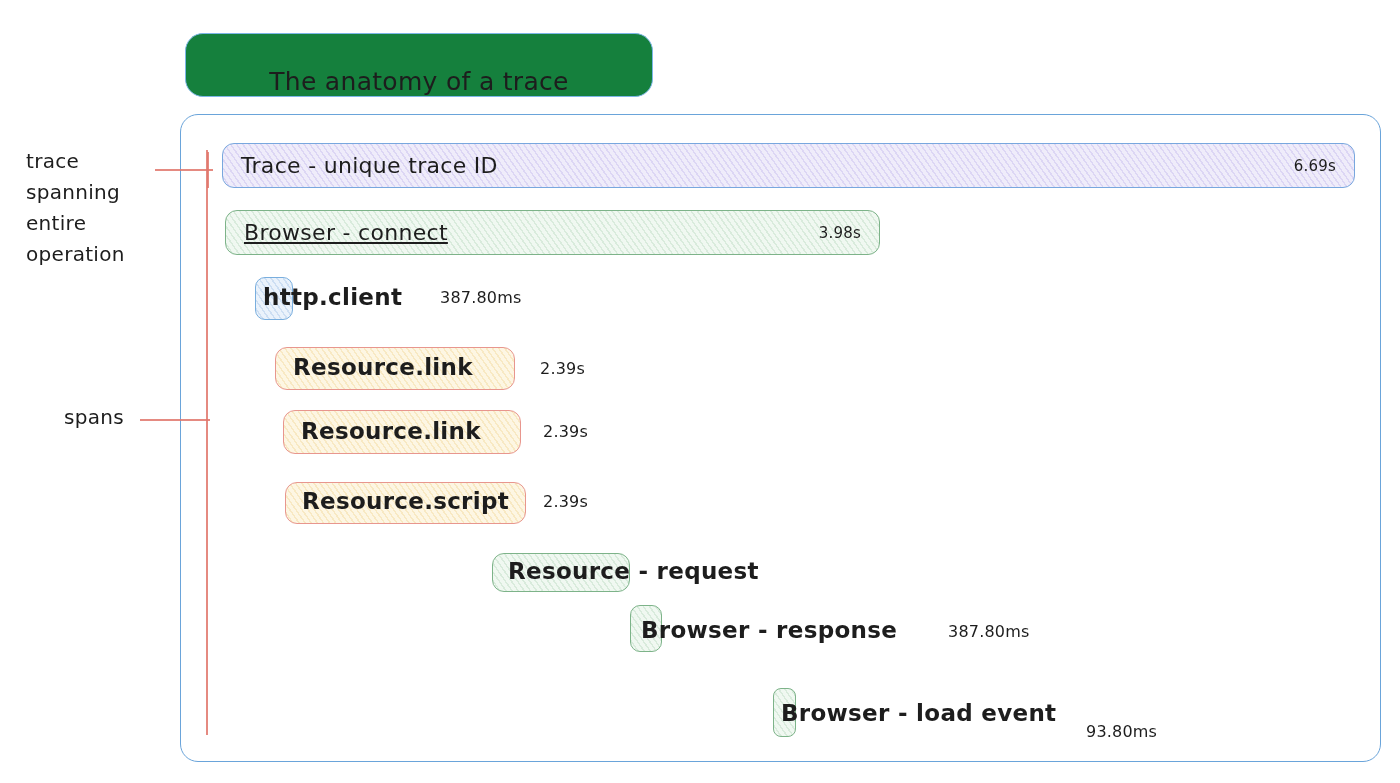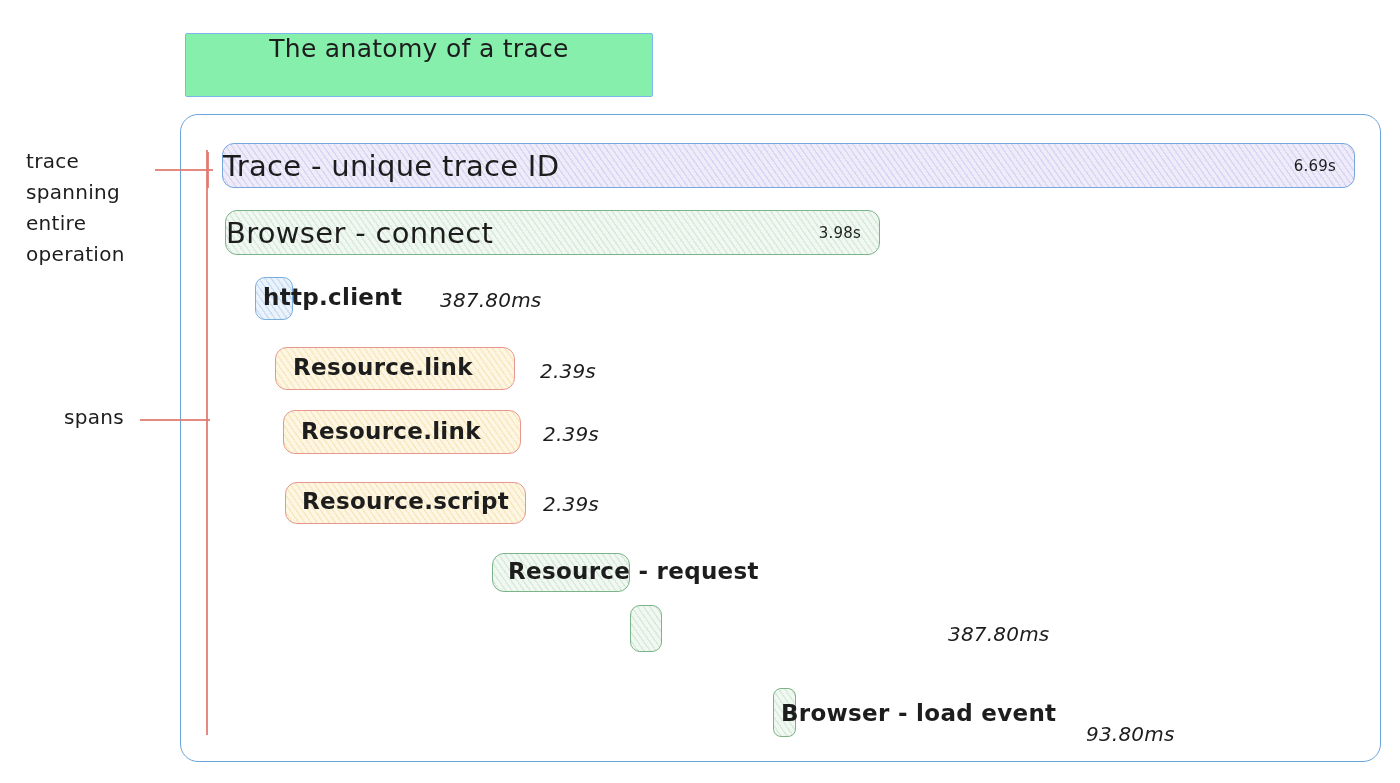--- a/index.html
+++ b/index.html
@@ -13,22 +13,22 @@
   }
   html,body{margin:0;padding:0;background:#fff;}
   #stage{
     position:relative; width:1400px; height:783px; overflow:hidden;
     font-family:"DejaVu Sans", sans-serif; color:var(--text);
     letter-spacing:.3px;
   }
   
   .title-box{
     position:absolute; left:185px; top:33px; width:466px; height:62px;
-    border:1.6px solid #7db6e8; border-radius:2px; background:#86efac;
-    display:flex; align-items:flex-start; justify-content:center;
+    border:1.6px solid #7db6e8; border-radius:18px; background:#15803d;
+    display:flex; align-items:flex-end; justify-content:center;
     font-size:25px;
   }
   
   .outer{
     position:absolute; left:180px; top:114px; width:1199px; height:646px;
     border:1.5px solid var(--container-border); border-radius:18px; background:#fff;
   }
   
   .vline{
     position:absolute; left:206px; top:150px; width:2px; height:585px;
@@ -44,33 +44,33 @@
   }
   .tick.trace-tick{left:207px; top:152px; height:36px;}
   
   .ann{
     position:absolute; font-size:20px; line-height:31px; white-space:pre-line;
   }
   .ann.trace-ann{left:26px; top:146px;}
   .ann.spans-ann{left:64px; top:402px;}
   
   .fill-purple{background:repeating-linear-gradient(55deg, rgba(122,99,214,.16) 0 1.5px, rgba(122,99,214,0) 1.5px 5px), var(--trace-fill); border:1.6px solid var(--trace-border);}
-  .fill-green {background:repeating-linear-gradient(55deg, rgba(84,160,100,.15) 0 1.5px, rgba(84,160,100,0) 1.5px 5px), var(--green-fill); border:1.6px solid var(--green-border);}
+  .fill-green {background:repeating-linear-gradient(55deg, rgba(84,160,100,.15) 0 1.5px, rgba(84,160,100,0) 1.5px 5px), var(--green-fill); border:1.6px solid var(--green-border);text-decoration:underline;}
   .fill-blue  {background:repeating-linear-gradient(55deg, rgba(90,145,210,.20) 0 1.5px, rgba(90,145,210,0) 1.5px 5px), var(--blue-fill); border:1.6px solid var(--blue-border);}
   .fill-yellow{background:repeating-linear-gradient(55deg, rgba(230,185,80,.22) 0 1.5px, rgba(230,185,80,0) 1.5px 5px), var(--yellow-fill); border:1.6px solid var(--red-border);}
   .box{position:absolute; border-radius:12px; box-sizing:border-box;}
   
   .bar{display:flex; align-items:center;}
-  .bar .bar-label{margin-left:0; font-size:29px; white-space:nowrap;}
+  .bar .bar-label{margin-left:18px; font-size:22px; white-space:nowrap;}
   .bar .bar-duration{position:absolute; right:18px; top:50%; transform:translateY(-50%); font-size:15px; letter-spacing:.2px;}
   .trace-bar{left:222px; top:143px; width:1133px; height:45px;}
   .connect-bar{left:225px; top:210px; width:655px; height:45px;}
   
   .lbl{position:absolute; font-size:23px; white-space:nowrap;font-weight:bold;}
-  .dur{position:absolute; font-size:20px; white-space:nowrap; letter-spacing:.2px;font-style:italic;}
+  .dur{position:absolute; font-size:16px; white-space:nowrap; letter-spacing:.2px;}
   .http-box{left:255px; top:277px; width:38px; height:43px; border-radius:10px;}
   .http-lbl{left:263px; top:284px;}
   .http-dur{left:440px; top:288px;}
   .res1-box{left:275px; top:347px; width:240px; height:43px;}
   .res1-lbl{left:293px; top:354px;}
   .res1-dur{left:540px; top:359px;}
   .res2-box{left:283px; top:410px; width:238px; height:44px;}
   .res2-lbl{left:301px; top:418px;}
   .res2-dur{left:543px; top:422px;}
   .res3-box{left:285px; top:482px; width:241px; height:42px;}
@@ -130,19 +130,20 @@
   <span class="dur res2-dur">2.39s</span>
 
   <div class="box fill-yellow res3-box"></div>
   <span class="lbl res3-lbl">Resource.script</span>
   <span class="dur res3-dur">2.39s</span>
 
   <div class="box fill-green req-box"></div>
   <span class="lbl req-lbl">Resource - request</span>
 
   <div class="box fill-green resp-box"></div>
+  <span class="lbl resp-lbl">Browser - response</span>
   <span class="dur resp-dur">387.80ms</span>
 
   <div class="box fill-green load-box"></div>
   <span class="lbl load-lbl">Browser - load event</span>
   <span class="dur load-dur">93.80ms</span>
 
 </div>
 
 </body></html>

